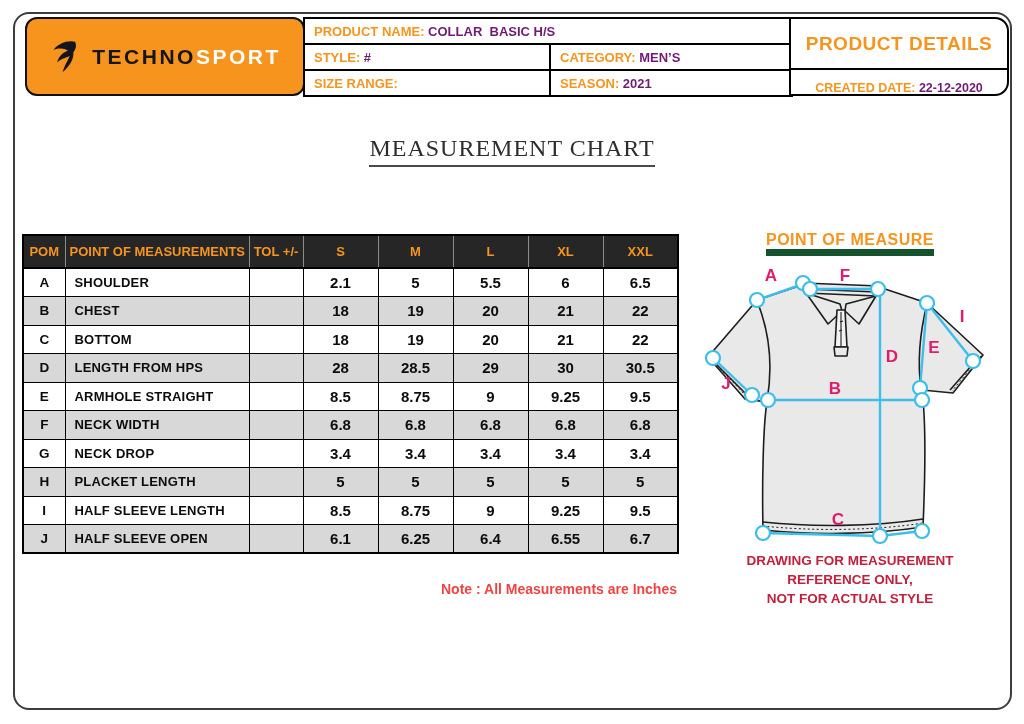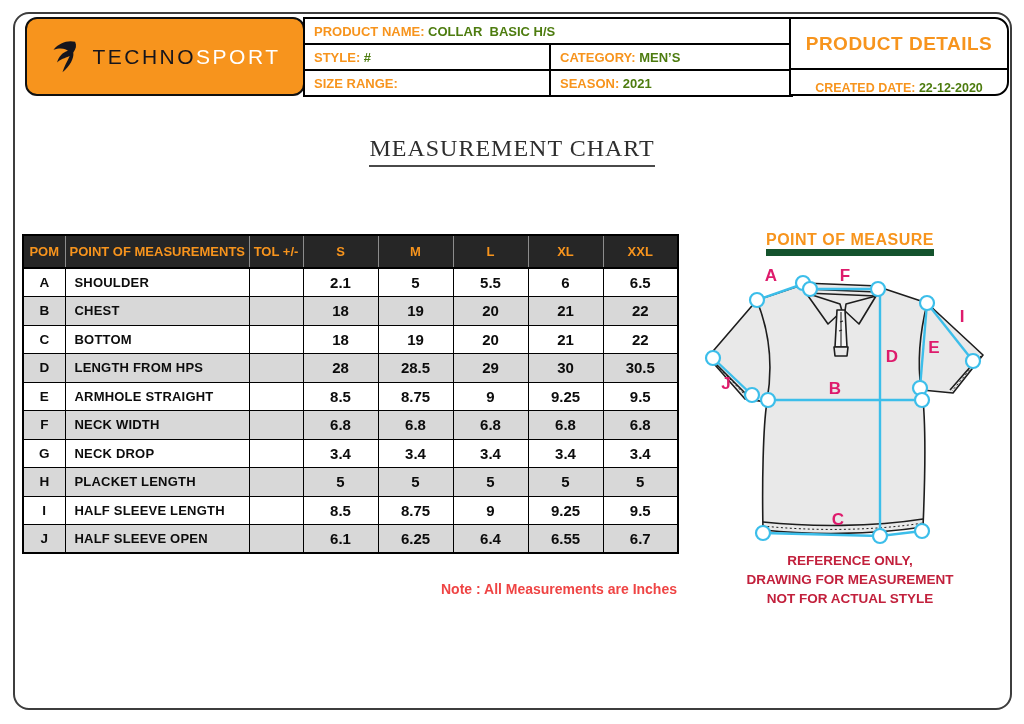--- a/index.html
+++ b/index.html
@@ -13,34 +13,34 @@
     position:absolute; left:13px; top:12px; width:999px; height:698px;
     border:2px solid #3d3d3d; border-radius:16px;
   }
 
   
   .logo-box {
     position:absolute; left:25px; top:17px; width:280px; height:79px;
     background:#F7941D; border:2px solid #101010; border-radius:12px;
     display:flex; align-items:center; justify-content:center; gap:7px;
   }
-  .logo-text { font-size:21px; font-weight:normal; letter-spacing:2.5px; }
+  .logo-text { font-size:21px; font-weight:bold; letter-spacing:2.5px; }
   .logo-techno { color:#15151d; }
   .logo-sport  { color:#ffffff; }
 
   table.hdr-table {
     position:absolute; left:303px; top:17px; width:488px; height:79px;
     border-collapse:collapse; table-layout:fixed;
   }
   table.hdr-table td {
     border:2px solid #000; padding:0 0 0 9px; height:26px;
     font-size:13px; font-weight:bold; color:#111; white-space:pre;
   }
   .fld-label { color:#F7941D; font-weight:bold; }
-  .fld-value { color:#4d7c0f; font-weight:bold; }
+  .fld-value { color:#701a75; font-weight:bold; }
 
   .details-box {
     position:absolute; left:789px; top:17px; width:220px; height:79px;
     border:2px solid #000; border-radius:0 14px 14px 0; background:#fff;
   }
   .details-title {
     height:51px; display:flex; align-items:center; justify-content:center;
     border-bottom:2px solid #000;
     color:#F7941D; font-size:19px; font-weight:bold; letter-spacing:0.5px;
   }
@@ -344,16 +344,16 @@
     <text class="pom-letter" x="197" y="106">D</text>
     <text class="pom-letter" x="140" y="138">B</text>
     <text class="pom-letter" x="239" y="97">E</text>
     <text class="pom-letter" x="267" y="66">I</text>
     <text class="pom-letter" x="31" y="133">J</text>
     <text class="pom-letter" x="143" y="269">C</text>
   </g>
 </svg>
 
 <div class="disclaimer">
+  <span>DRAWING FOR MEASUREMENT</span>
   <span>REFERENCE ONLY,</span>
-  <span>DRAWING FOR MEASUREMENT</span>
   <span>NOT FOR  ACTUAL STYLE</span>
 </div>
 
 </body></html>

